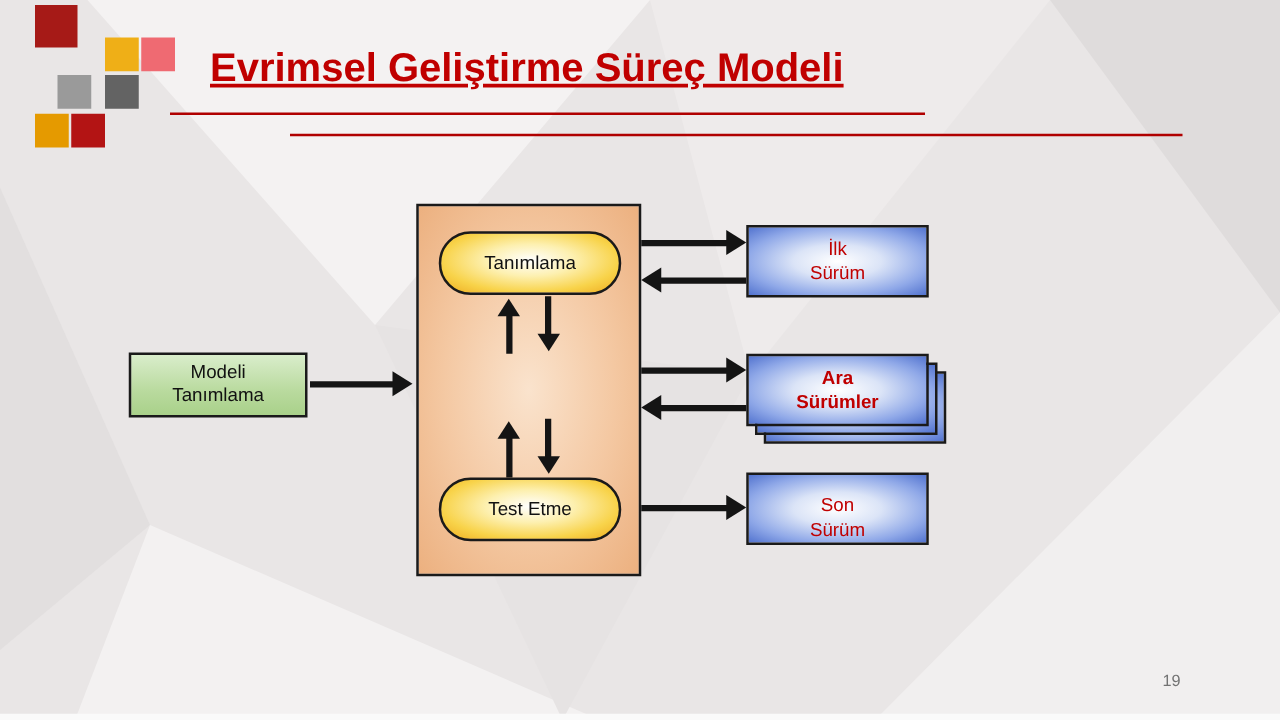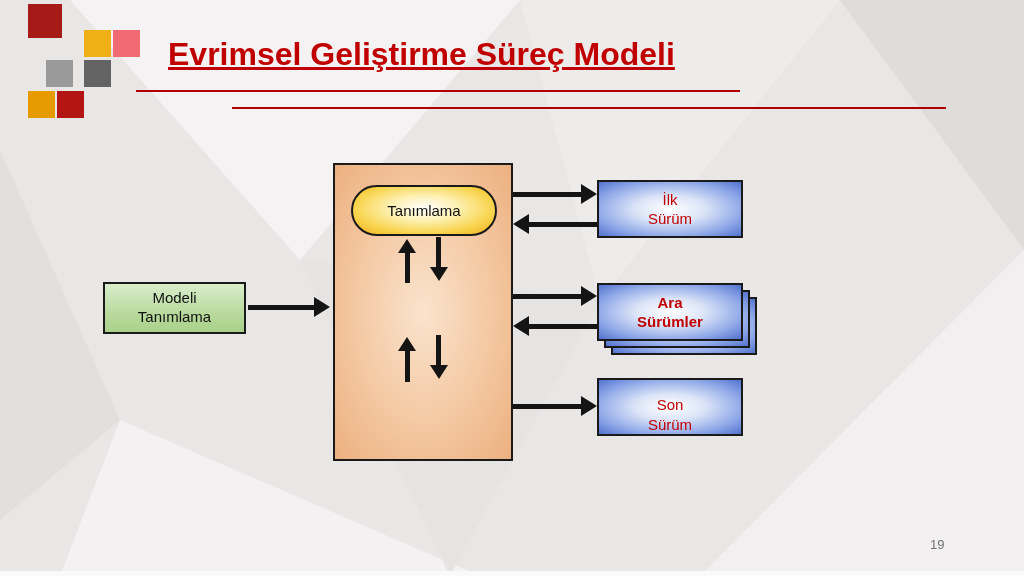--- a/index.html
+++ b/index.html
@@ -81,20 +81,23 @@
   </div>
 
   <div class="shaft-h" style="left:248px;top:305px;width:68px;"></div>
   <div class="head head-right" style="left:314px;top:297px;"></div>
 
   <div class="process-container"></div>
 
   <div class="node stage" style="left:351px;top:185px;">
     <span>Tanımlama</span>
   </div>
+  <div class="node stage" style="left:351px;top:382px;">
+    <span>Test Etme</span>
+  </div>
 
   <div class="head head-up" style="left:398px;top:239px;"></div>
   <div class="shaft-v" style="left:405px;top:251px;height:32px;"></div>
   <div class="shaft-v" style="left:436px;top:237px;height:32px;"></div>
   <div class="head head-down" style="left:430px;top:267px;"></div>
 
   <div class="head head-up" style="left:398px;top:337px;"></div>
   <div class="shaft-v" style="left:405px;top:349px;height:33px;"></div>
   <div class="shaft-v" style="left:436px;top:335px;height:32px;"></div>
   <div class="head head-down" style="left:430px;top:365px;"></div>

